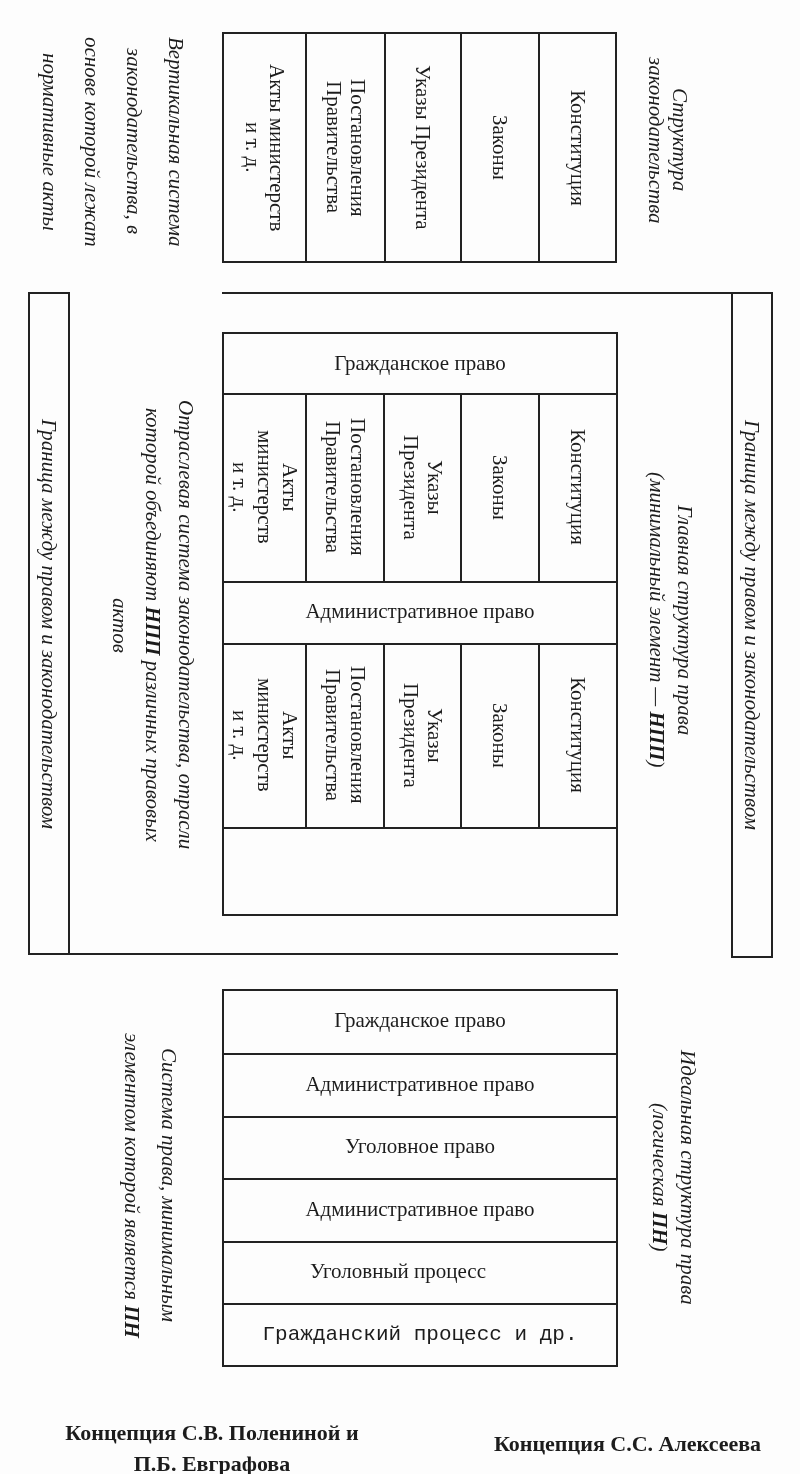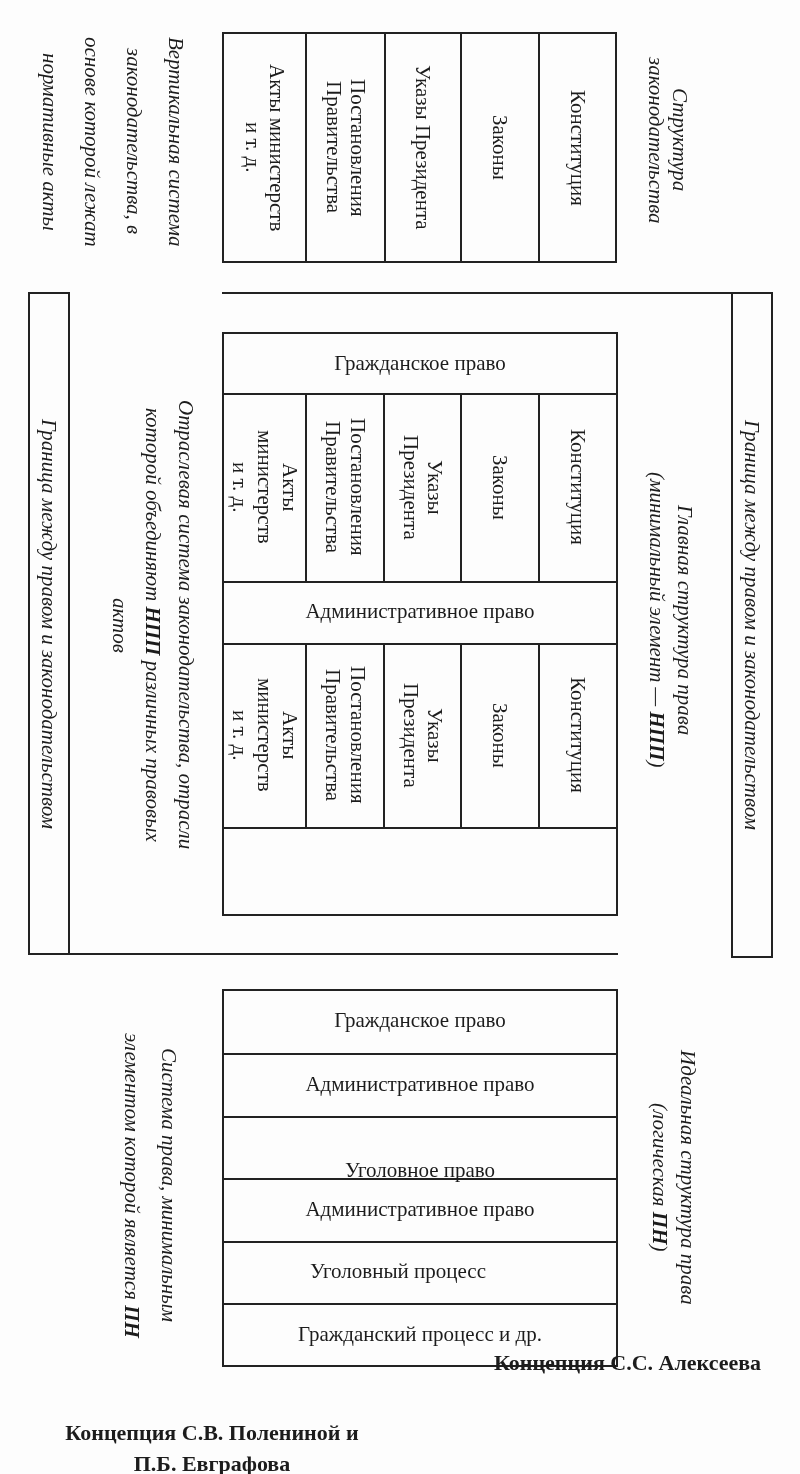--- a/index.html
+++ b/index.html
@@ -189,41 +189,41 @@
   <div class="abs hline" style="left:222px; top:1178px; width:396px;"></div>
   <div class="abs hline" style="left:222px; top:1241px; width:396px;"></div>
   <div class="abs hline" style="left:222px; top:1303px; width:396px;"></div>
 
   <div class="abs hcell" style="left:222px; top:991px; width:396px; height:60px;">
     <span>Гражданское право</span>
   </div>
   <div class="abs hcell" style="left:222px; top:1055px; width:396px; height:59px;">
     <span>Административное право</span>
   </div>
-  <div class="abs hcell" style="left:222px; top:1118px; width:396px; height:58px;margin-top:24px;">
+  <div class="abs hcell" style="left:222px; top:1118px; width:396px; height:58px;">
     <span>Уголовное право</span>
   </div>
   <div class="abs hcell" style="left:222px; top:1180px; width:396px; height:59px;">
     <span>Административное право</span>
   </div>
   <div class="abs hcell" style="left:222px; top:1243px; width:352px; height:58px;">
     <span>Уголовный процесс</span>
   </div>
-  <div class="abs hcell" style="left:222px; top:1305px; width:396px; height:60px;">
+  <div class="abs hcell" style="left:222px; top:1305px; width:396px; height:60px;font-family:Liberation Mono, monospace;">
     <span>Гражданский процесс и др.</span>
   </div>
 
   <div class="abs vcaption pitch28" style="left:646px; top:1030px; width:56px; height:295px;">
     <div class="vt">
       <div>Идеальная структура права</div>
       <div><span>(логическая </span><b>ПН</b><span>)</span></div>
     </div>
   </div>
 
   <div class="abs footer-label" style="left:52px; top:1398px; width:320px; height:62px;margin-top:20px;">
     <span>Концепция С.В. Полениной и
 П.Б. Евграфова</span>
   </div>
-  <div class="abs footer-label" style="left:460px; top:1332px; width:335px; height:62px;">
+  <div class="abs footer-label" style="left:460px; top:1398px; width:335px; height:62px;align-items:flex-end;">
     <span>Концепция С.С. Алексеева</span>
   </div>
 
 </div>
 
 </body></html>

